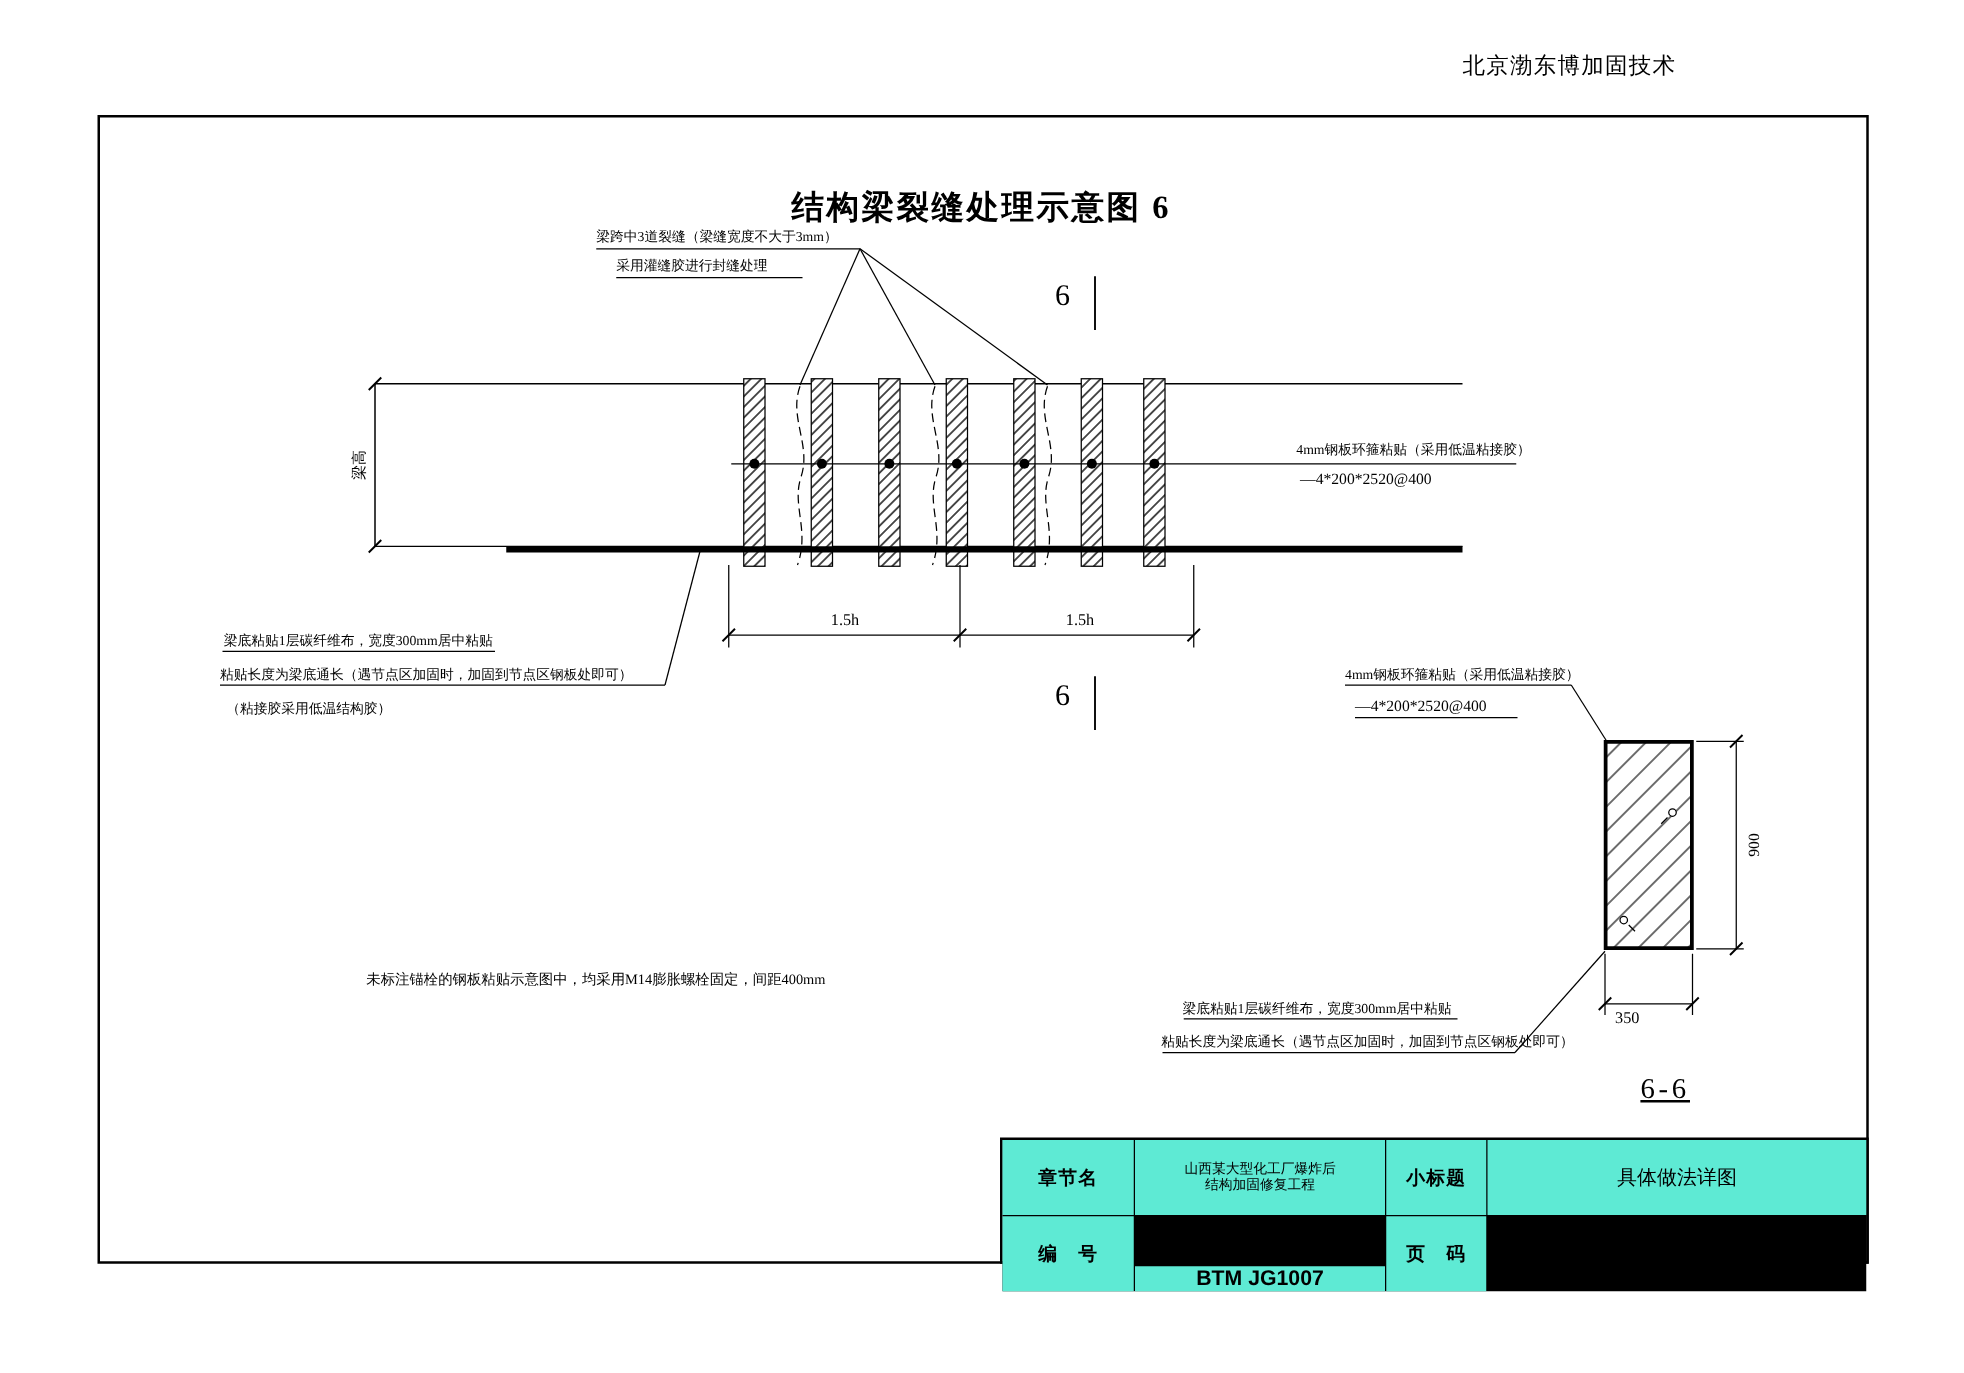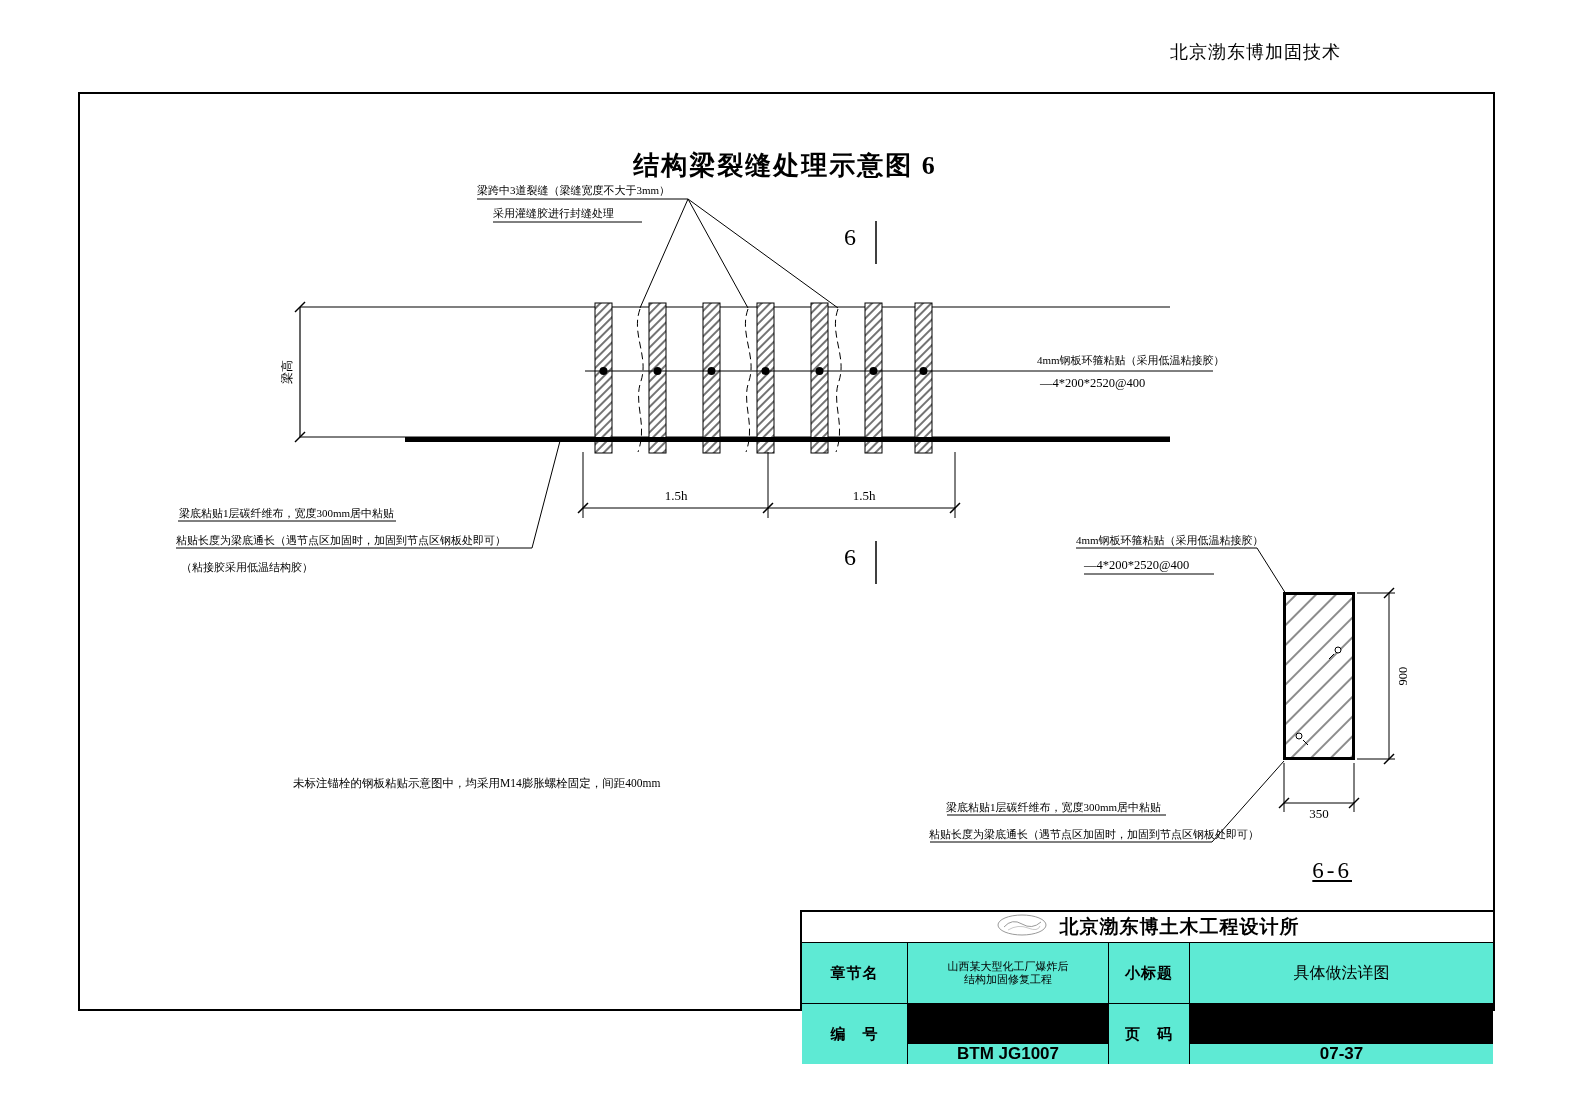--- a/index.html
+++ b/index.html
@@ -27,21 +27,21 @@
   .dim-15h-left { left:645px; top:488px; }
   .dim-15h-right { left:833px; top:488px; }
   .left-note-1 { left:179px; top:506px; }
   .left-note-2 { left:176px; top:533px; }
   .left-note-3 { left:181px; top:560px; }
   .general-note { left:293px; top:776px; font-size:11.5px; }
 
   .sec-note-1 { left:1076px; top:533px; }
   .sec-note-2 { left:1084px; top:558px; font-size:12.5px; }
   .dim-900 { left:1384px; top:668px; width:40px; height:16px; text-align:center; font-size:12.5px; transform:rotate(-90deg); }
-  .dim-350 { left:1292px; top:806px; width:54px; text-align:center; font-size:13px; }
+  .dim-350 { left:1292px; top:806px; width:54px; font-size:13px; }
   .sec-bottom-note-1 { left:946px; top:800px; }
   .sec-bottom-note-2 { left:929px; top:827px; }
   .label-6-6 { left:1286px; top:858px; width:66px; text-align:right; font-size:23px; letter-spacing:3px;text-decoration:underline; }
 
   
   .titleblock { position:absolute; left:800px; top:910px; width:695px; height:101px; border:2px solid #000; background:#fff; display:flex; flex-direction:column; }
   .tb-row1 { height:35px; border-bottom:1px solid #000; display:flex; align-items:center; justify-content:center; gap:12px; }
   .tb-company { font-size:19px; font-weight:bold; letter-spacing:1px; }
   .tb-grid { flex:1; display:grid; grid-template-columns:105px 200px 80px 1fr; grid-auto-rows:1fr; gap:1px; background:#000; }
   .tb-cell { background:#5eead4; display:flex; flex-direction:column; align-items:center; justify-content:center; text-align:center; }
@@ -191,36 +191,25 @@
 
 <div class="txt note sec-note-1">4mm钢板环箍粘贴（采用低温粘接胶）</div>
 <div class="txt sec-note-2">—4*200*2520@400</div>
 <div class="txt dim-900">900</div>
 <div class="txt dim-350">350</div>
 <div class="txt note sec-bottom-note-1">梁底粘贴1层碳纤维布，宽度300mm居中粘贴</div>
 <div class="txt note sec-bottom-note-2">粘贴长度为梁底通长（遇节点区加固时，加固到节点区钢板处即可）</div>
 <div class="txt label-6-6">6-6</div>
 
 <div class="titleblock">
-  <div class="tb-row1">
-    <span>
-      <svg width="52" height="26" viewBox="0 0 52 26">
-        <ellipse cx="26" cy="13" rx="24" ry="10" fill="none" stroke="#9a9a9a" stroke-width="1"></ellipse>
-        <path d="M8 15 Q 16 6, 26 12 T 45 10" fill="none" stroke="#9a9a9a" stroke-width="1"></path>
-        <path d="M12 18 Q 22 12, 32 16 T 44 14" fill="none" stroke="#bbbbbb" stroke-width="0.8"></path>
-      </svg>
-    </span>
-    <span class="tb-company">北京渤东博土木工程设计所</span>
-  </div>
   <div class="tb-grid">
     <div class="tb-cell tb-label">章节名</div>
     <div class="tb-cell tb-small">
       <div>山西某大型化工厂爆炸后</div>
       <div>结构加固修复工程</div>
     </div>
     <div class="tb-cell tb-label">小标题</div>
     <div class="tb-cell tb-bold">具体做法详图</div>
     <div class="tb-cell tb-label">编　号</div>
     <div class="tb-cell tb-code">BTM JG1007</div>
     <div class="tb-cell tb-label">页　码</div>
-    <div class="tb-cell tb-code">07-37</div>
   </div>
 </div>
 
 </body></html>

